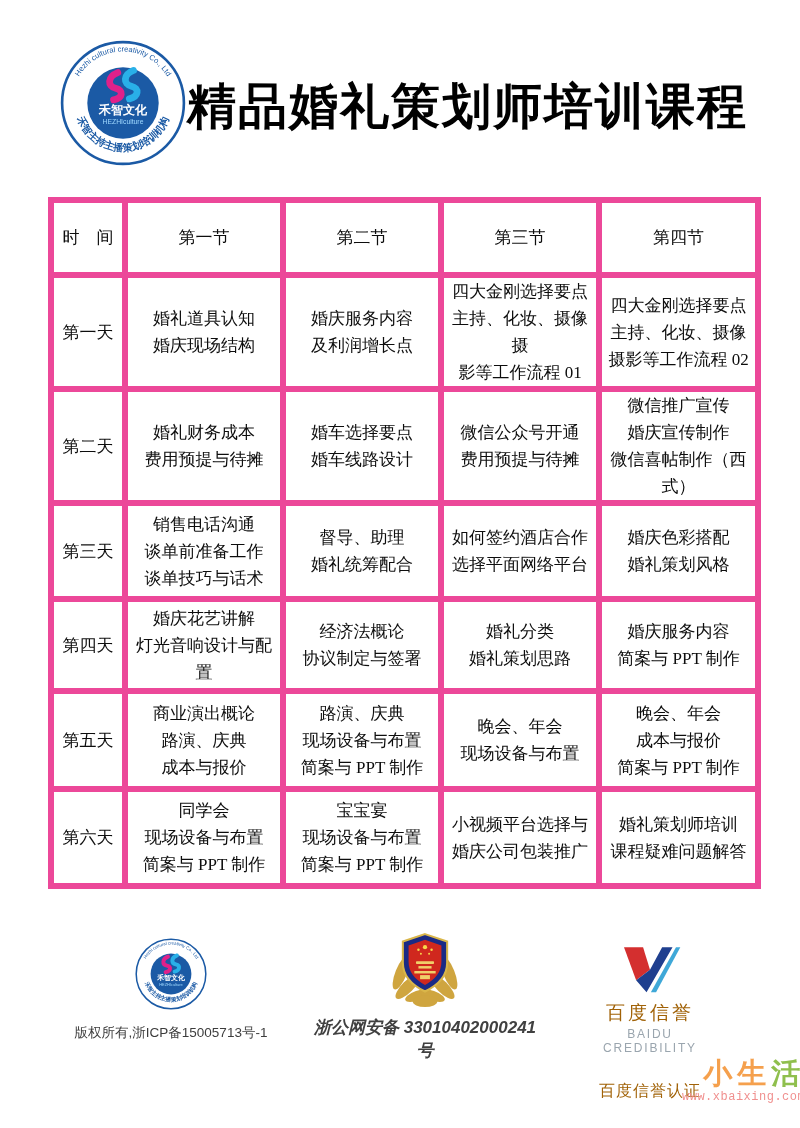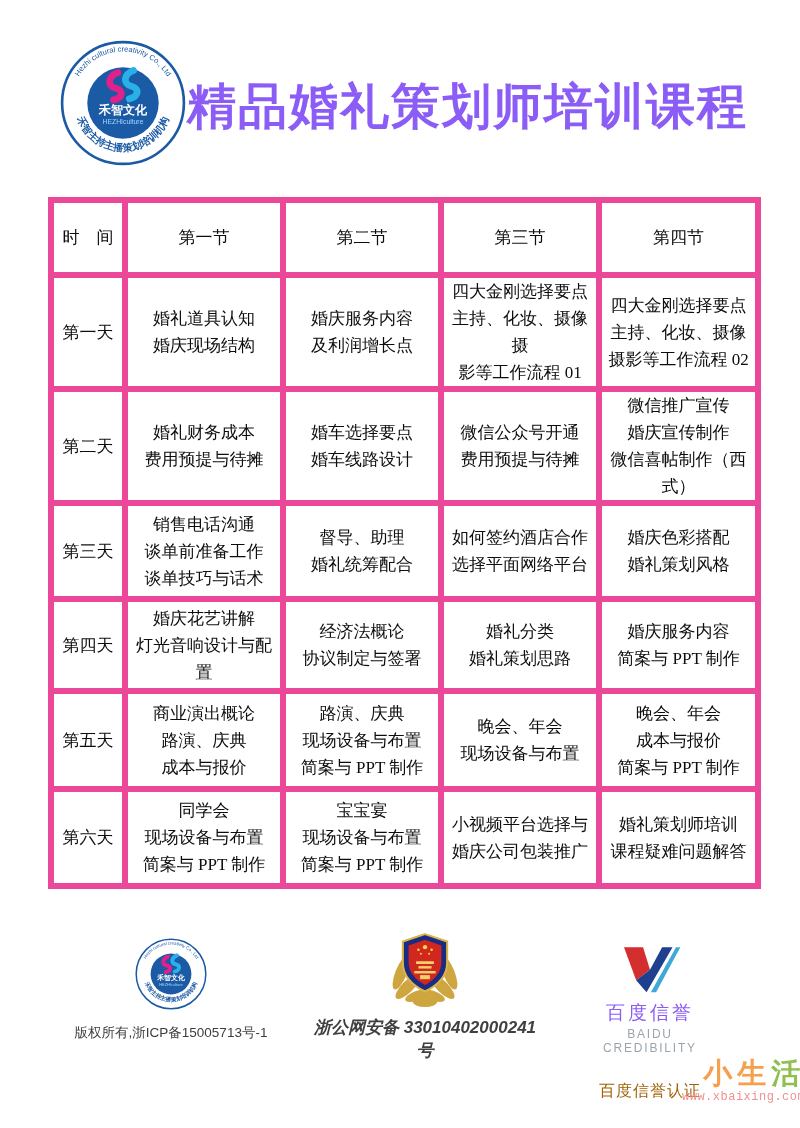--- a/index.html
+++ b/index.html
@@ -8,42 +8,42 @@
     position:relative; width:800px; height:1128px; margin:0 auto;
     background:#fff; overflow:hidden;
     font-family:"Liberation Serif","DejaVu Serif",serif; color:#111;
   }
 
   
   .logo-top { position:absolute; left:60px; top:40px; width:126px; height:126px; }
   .page-title {
     position:absolute; left:180px; top:74px; width:575px;
     font-size:49px; font-weight:bold; letter-spacing:2px;
-    text-align:center; white-space:nowrap; color:#8b5cf6;
+    text-align:center; white-space:nowrap; color:#000000;
   }
 
   
   table.course {
     position:absolute; left:48px; top:197px; width:707px;
     border-collapse:collapse; table-layout:fixed;
   }
   table.course td, table.course th {
     border:6px solid #ec4899; text-align:center; vertical-align:middle;
     font-weight:normal; font-size:17px; line-height:27px;
     padding:0 5px; white-space:pre-line; color:#0d0d0d;
   }
   td.day { font-size:17.5px; }
 
   
   .f-icp   { position:absolute; left:64px;  top:938px; width:214px; text-align:center; }
   .f-icp .icp-text { margin-top:10px; font-family:"Liberation Sans",sans-serif; font-size:13.5px; color:#3c3c3c; }
   .f-police{ position:absolute; left:312px; top:930px; width:226px; text-align:center; }
   .f-police .police-text { font-family:"Liberation Sans",sans-serif; font-size:17px; font-weight:bold; color:#404040;font-style:italic; }
   .f-baidu { position:absolute; left:578px; top:942px; width:144px; text-align:center; font-family:"Liberation Sans",sans-serif; }
-  .f-baidu .bd-cn   { margin-top:2px; font-size:19px; letter-spacing:3px; color:#8b5cf6; }
+  .f-baidu .bd-cn   { margin-top:2px; font-size:19px; letter-spacing:3px; color:#a16207; }
   .f-baidu .bd-en   { margin-top:1px; font-size:12px; letter-spacing:1.8px; color:#9aa5ae; }
   .f-baidu .bd-cert { margin-top:26px; font-size:16px; letter-spacing:1px; color:#a16207; }
 
   
   .watermark { position:absolute; left:652px; top:1056px; width:146px; display:flex; align-items:flex-start;text-align:right; }
   .wm-col { margin-left:2px; }
   .wm-name { font-family:"Liberation Sans",sans-serif; font-weight:bold; font-size:29px; line-height:34px; letter-spacing:5px; white-space:nowrap; }
   .wm-ch1, .wm-ch2 { color:#f5a04d; }
   .wm-ch3 { color:#8fbf4d; }
   .wm-url { font-family:Liberation Mono, monospace; font-size:12px; color:#f0908f; letter-spacing:0.5px;margin-left:28px; }

